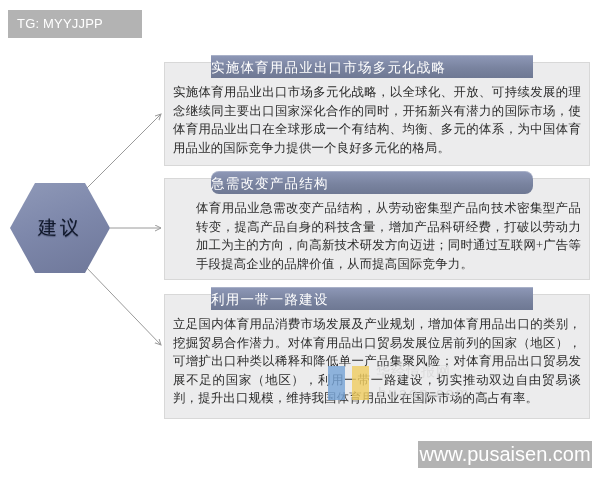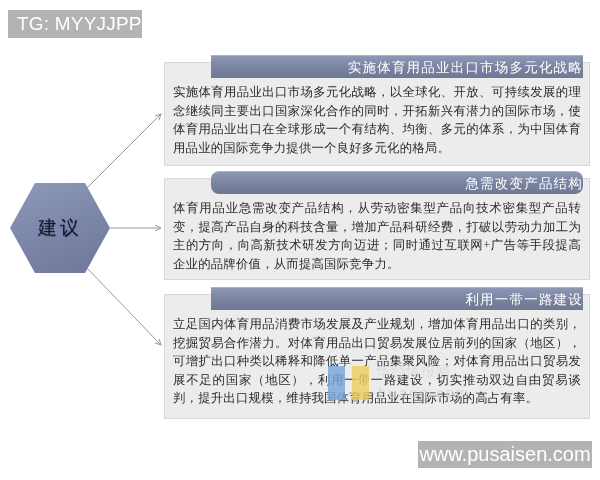--- a/index.html
+++ b/index.html
@@ -17,21 +17,21 @@
 
   
   #tg-tag {
     position: absolute;
     left: 8px;
     top: 10px;
     width: 134px;
     height: 28px;
     background: #b3b3b3;
     color: #ffffff;
-    font-size: 19px;
+    font-size: 13px;
     line-height: 28px;
     padding-left: 9px;
     box-sizing: border-box;
     letter-spacing: 0.2px;
     white-space: nowrap;
     font-family: "Liberation Sans", sans-serif;
   }
 
   
   #url-tag {
@@ -92,28 +92,28 @@
     position: absolute;
     left: 164px;
     width: 426px;
     background: #ececed;
     border: 1px solid #d8d8d8;
     box-sizing: border-box;
   }
   .card-header {
     position: absolute;
     left: 46px;
-    width: 372px;
+    width: 322px;
     height: 23px;
     background: linear-gradient(180deg, #8d97b6 0%, #79839f 55%, #6e7893 100%);
     border-top: 1px solid #a9b1c8;
     color: #ffffff;
     font-size: 13.5px;
     line-height: 23px;
-    text-align: right;
+    text-align: left;
     letter-spacing: 1.2px;
     box-sizing: border-box;
     white-space: nowrap;
     z-index: 3;
     font-family: "DejaVu Serif", "Liberation Serif", serif;
   }
   .card-body {
     position: absolute;
     left: 8px;
     right: 8px;
@@ -125,21 +125,21 @@
     font-family: Liberation Serif, serif;
   }
 
   
   #card-1 { top: 62px;  height: 104px; }
   #card-1 .card-header { top: -8px; }
   #card-1 .card-body   { top: 20px; }
 
   #card-2 { top: 178px; height: 102px; }
   #card-2 .card-header { top: -8px; border-radius: 8px; }
-  #card-2 .card-body   { top: 20px; }
+  #card-2 .card-body   { top: 20px; margin-left: 23px; }
 
   #card-3 { top: 294px; height: 125px; }
   #card-3 .card-header { top: -8px; }
   #card-3 .card-body   { top: 20px; }
 
   
   #watermark {
     position: absolute;
     left: 328px;
     top: 358px;

